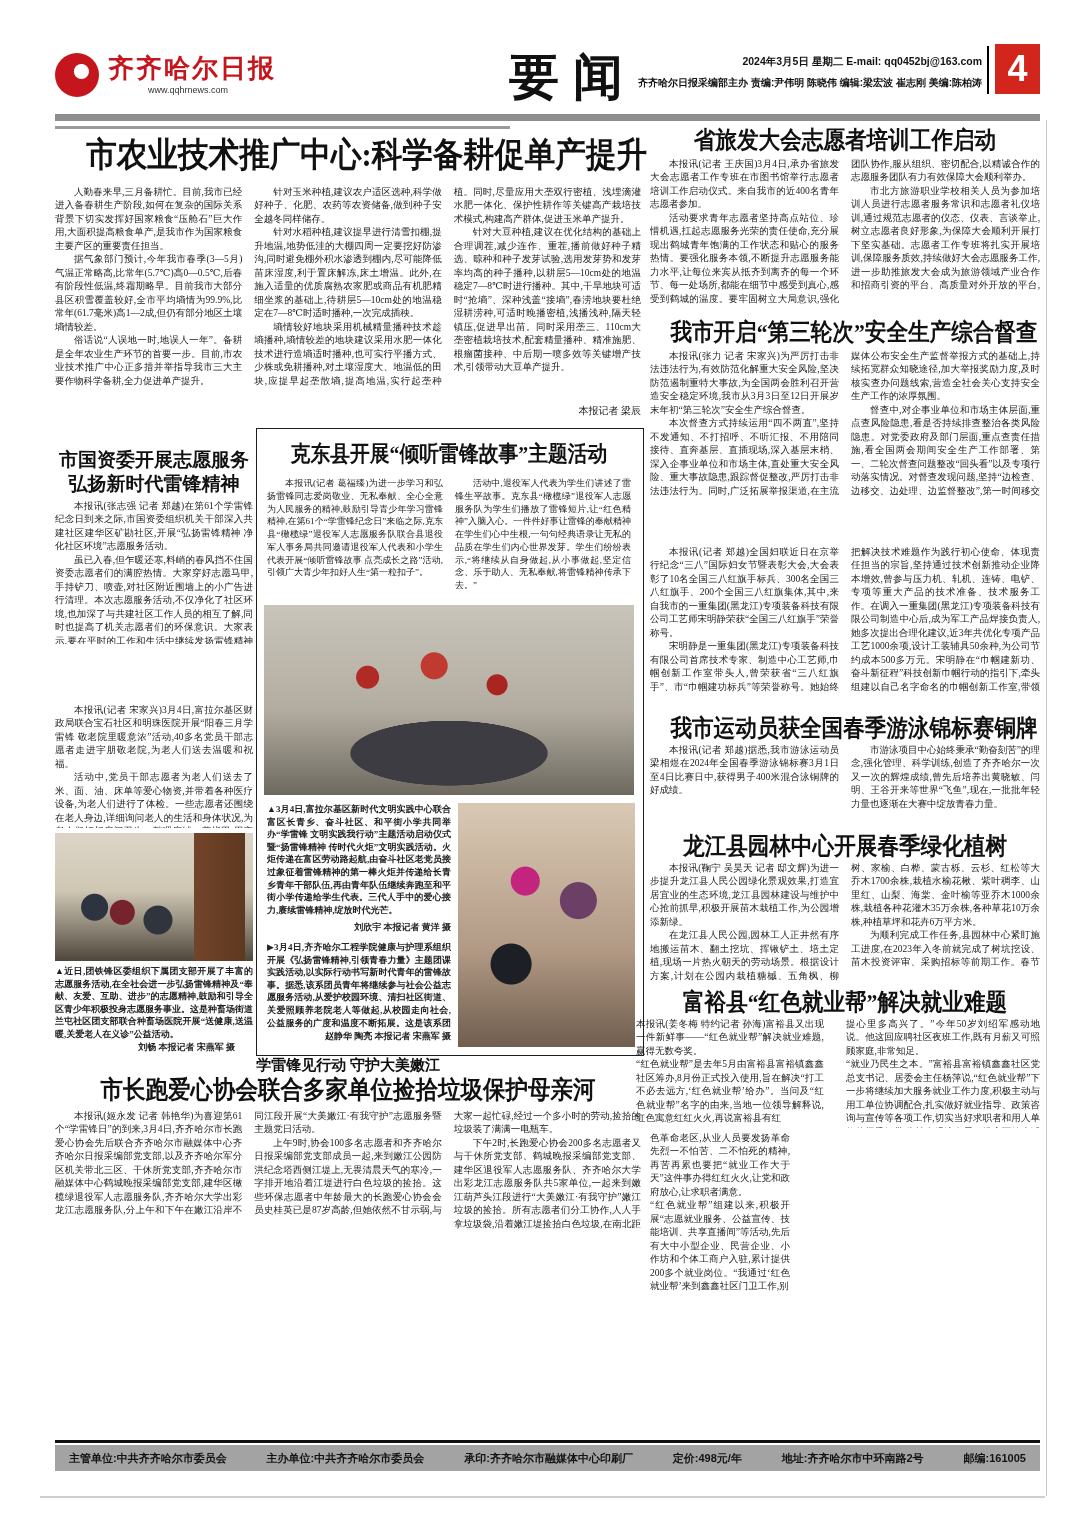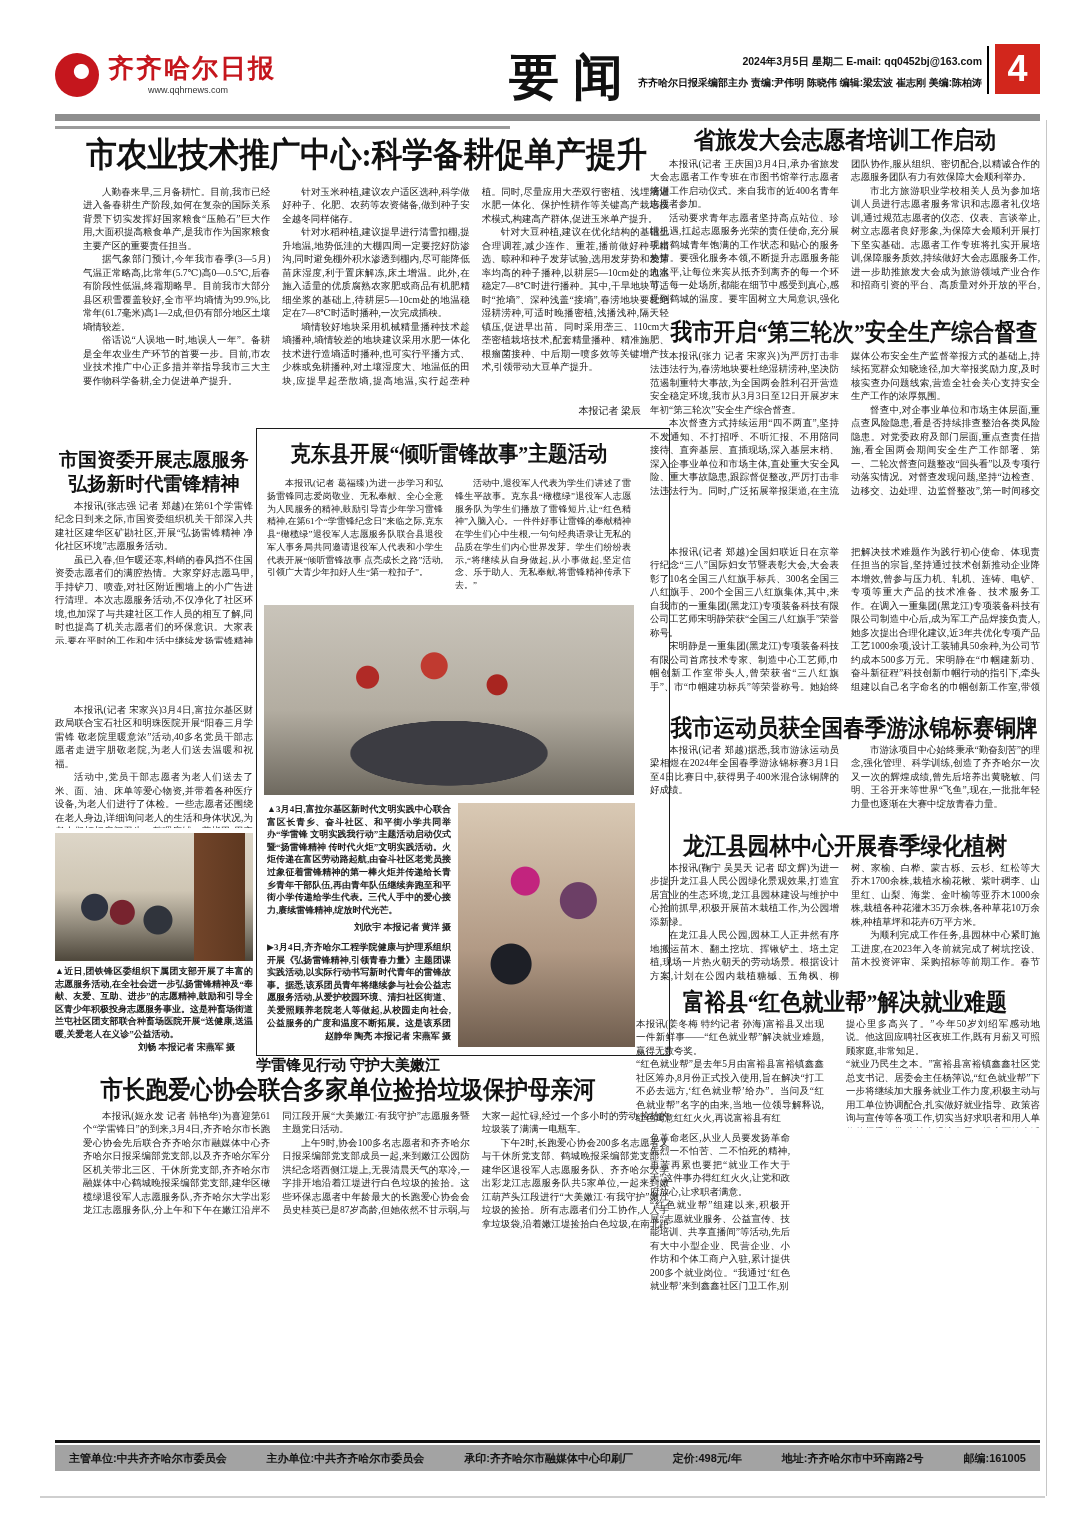--- a/index.html
+++ b/index.html
@@ -7,21 +7,21 @@
         font-family:"Liberation Serif","DejaVu Serif",serif;color:#111;}
   .abs{position:absolute;}
   .rel{position:relative;}
   
   .h-center{font-weight:bold;text-align:center;white-space:nowrap;}
   .sq{display:inline-block;transform:scaleX(0.9);transform-origin:center;}
   
   .body-text{font-size:9.5px;line-height:1.42;text-align:justify;overflow:hidden;color:#1a1a1a;}
   .body-text p{margin:0;text-indent:2em;}
   .cols2{column-count:2;column-gap:12px;}
-  .cols3{column-count:3;column-gap:12px;margin-left:28px;}
+  .cols3{column-count:3;column-gap:12px;}
   .prelines{white-space:pre-line;}
   .caption{font-size:9px;line-height:1.4;text-align:justify;font-weight:bold;color:#222;overflow:hidden;}
   .credit{font-size:9px;font-weight:bold;text-align:right;color:#222;}
   .byline{font-size:10px;text-align:right;color:#1a1a1a;}
   
   .rulebox{border:1.5px solid #1c1c1c;background:#fff;}
   
   .photo{background-repeat:no-repeat;background-size:cover;}
   .photo-nursing{background-image:
      linear-gradient(90deg,rgba(0,0,0,0) 70%,#72452a 70%,#5e3820 96%,rgba(0,0,0,0) 96%),
@@ -100,21 +100,21 @@
   </div>
 
   <div class="abs body-text" style="left:55px;top:704px;width:198px;height:124px;">
     <p>本报讯(记者 宋家兴)3月4日,富拉尔基区财政局联合宝石社区和明珠医院开展“阳春三月学雷锋 敬老院里暖意浓”活动,40多名党员干部志愿者走进宇朋敬老院,为老人们送去温暖和祝福。</p>
     <p>活动中,党员干部志愿者为老人们送去了米、面、油、床单等爱心物资,并带着各种医疗设备,为老人们进行了体检。一些志愿者还围绕在老人身边,详细询问老人的生活和身体状况,为老人们打扫房间卫生、整理床铺、剪指甲,用实际行动践行雷锋精神。</p>
   </div>
   <div class="abs photo photo-nursing" style="left:55px;top:833px;width:198px;height:128px;"></div>
   <div class="abs caption" style="left:55px;top:965px;width:198px;height:76px;">▲近日,团铁锋区委组织下属团支部开展了丰富的志愿服务活动,在全社会进一步弘扬雷锋精神及“奉献、友爱、互助、进步”的志愿精神,鼓励和引导全区青少年积极投身志愿服务事业。这是种畜场街道兰屯社区团支部联合种畜场医院开展“送健康,送温暖,关爱老人在义诊”公益活动。</div>
   <div class="abs credit" style="left:37px;top:1041px;width:198px;">刘畅 本报记者 宋燕军 摄</div>
 
-  <div class="abs rulebox rel" style="left:256px;top:428px;width:386px;height:626px;border-width:1px;padding-left:26px;">
+  <div class="abs rulebox rel" style="left:256px;top:428px;width:386px;height:626px;border-width:1px;">
     <div class="abs h-center" style="left:6px;top:10px;width:372px;font-size:22px;">
       <span class="sq">克东县开展“倾听雷锋故事”主题活动</span>
     </div>
     <div class="abs body-text cols2" style="left:10px;top:48px;width:364px;height:122px;font-size:9px;">
       <p>本报讯(记者 葛福臻)为进一步学习和弘扬雷锋同志爱岗敬业、无私奉献、全心全意为人民服务的精神,鼓励引导青少年学习雷锋精神,在第61个“学雷锋纪念日”来临之际,克东县“橄榄绿”退役军人志愿服务队联合县退役军人事务局共同邀请退役军人代表和小学生代表开展“倾听雷锋故事 点亮成长之路”活动,引领广大青少年扣好人生“第一粒扣子”。</p>
       <p>活动中,退役军人代表为学生们讲述了雷锋生平故事。克东县“橄榄绿”退役军人志愿服务队为学生们播放了雷锋短片,让“红色精神”入脑入心。一件件好事让雷锋的奉献精神在学生们心中生根,一句句经典语录让无私的品质在学生们内心世界发芽。学生们纷纷表示,“将继续从自身做起,从小事做起,坚定信念、乐于助人、无私奉献,将雷锋精神传承下去。”</p>
 
     </div>
     <div class="abs photo photo-torch" style="left:7px;top:176px;width:370px;height:190px;"></div>
     <div class="abs caption" style="left:10px;top:374px;width:184px;height:118px;">▲3月4日,富拉尔基区新时代文明实践中心联合富区长青乡、奋斗社区、和平街小学共同举办“学雷锋 文明实践我行动”主题活动启动仪式暨“扬雷锋精神 传时代火炬”文明实践活动。火炬传递在富区劳动路起航,由奋斗社区老党员接过象征着雷锋精神的第一棒火炬并传递给长青乡青年干部队伍,再由青年队伍继续奔跑至和平街小学传递给学生代表。三代人手中的爱心接力,赓续雷锋精神,绽放时代光芒。</div>
@@ -140,21 +140,21 @@
   <div class="abs body-text cols2" style="left:650px;top:158px;width:390px;height:150px;">
     <p>本报讯(记者 王庆国)3月4日,承办省旅发大会志愿者工作专班在市图书馆举行志愿者培训工作启动仪式。来自我市的近400名青年志愿者参加。</p>
     <p>活动要求青年志愿者坚持高点站位、珍惜机遇,扛起志愿服务光荣的责任使命,充分展现出鹤城青年饱满的工作状态和贴心的服务热情。要强化服务本领,不断提升志愿服务能力水平,让每位来宾从抵齐到离齐的每一个环节、每一处场所,都能在细节中感受到真心,感受到鹤城的温度。要牢固树立大局意识,强化团队协作,服从组织、密切配合,以精诚合作的志愿服务团队有力有效保障大会顺利举办。</p>
     <p>市北方旅游职业学校相关人员为参加培训人员进行志愿者服务常识和志愿者礼仪培训,通过规范志愿者的仪态、仪表、言谈举止,树立志愿者良好形象,为保障大会顺利开展打下坚实基础。志愿者工作专班将扎实开展培训,保障服务质效,持续做好大会志愿服务工作,进一步助推旅发大会成为旅游领域产业合作和招商引资的平台、高质量对外开放的平台,引导广大青年志愿者为大会成功举办贡献青春力量。</p>
   </div>
 
   <div class="abs h-center" style="left:650px;top:316px;width:390px;font-size:24px;">
     <span class="sq">我市开启“第三轮次”安全生产综合督查</span>
   </div>
   <div class="abs body-text cols2" style="left:650px;top:350px;width:390px;height:152px;">
-    <p>本报讯(张力 记者 宋家兴)为严厉打击非法违法行为,春涝地块要杜绝湿耕涝种,坚决防范遏制重特大事故,为全国两会胜利召开营造安全稳定环境,我市从3月3日至12日开展岁末年初“第三轮次”安全生产综合督查。</p>
+    <p>本报讯(张力 记者 宋家兴)为严厉打击非法违法行为,有效防范化解重大安全风险,坚决防范遏制重特大事故,为全国两会胜利召开营造安全稳定环境,我市从3月3日至12日开展岁末年初“第三轮次”安全生产综合督查。</p>
     <p>本次督查方式持续运用“四不两直”,坚持不发通知、不打招呼、不听汇报、不用陪同接待、直奔基层、直插现场,深入基层末梢、深入企事业单位和市场主体,直处重大安全风险、重大事故隐患,跟踪督促整改,严厉打击非法违法行为。同时,广泛拓展举报渠道,在主流媒体公布安全生产监督举报方式的基础上,持续拓宽群众知晓途径,加大举报奖励力度,及时核实查办问题线索,营造全社会关心支持安全生产工作的浓厚氛围。</p>
     <p>督查中,对企事业单位和市场主体层面,重点查风险隐患,看是否持续排查整治各类风险隐患。对党委政府及部门层面,重点查责任措施,看全国两会期间安全生产工作部署、第一、二轮次督查问题整改“回头看”以及专项行动落实情况。对督查发现问题,坚持“边检查、边移交、边处理、边监督整改”,第一时间移交属地政府和行业监管部门落实整改责任和措施,依法依规严肃处理,构成犯罪的要移送司法机关追究刑事责任,或移交纪检部门追责问责。</p>
   </div>
 
   <div class="abs body-text cols2" style="left:650px;top:546px;width:390px;height:160px;">
     <p>本报讯(记者 郑越)全国妇联近日在京举行纪念“三八”国际妇女节暨表彰大会,大会表彰了10名全国三八红旗手标兵、300名全国三八红旗手、200个全国三八红旗集体,其中,来自我市的一重集团(黑龙江)专项装备科技有限公司工艺师宋明静荣获“全国三八红旗手”荣誉称号。</p>
     <p>宋明静是一重集团(黑龙江)专项装备科技有限公司首席技术专家、制造中心工艺师,巾帼创新工作室带头人,曾荣获省“三八红旗手”、市“巾帼建功标兵”等荣誉称号。她始终把解决技术难题作为践行初心使命、体现责任担当的宗旨,坚持通过技术创新推动企业降本增效,曾参与压力机、轧机、连铸、电铲、专项等重大产品的技术准备、技术服务工作。在调入一重集团(黑龙江)专项装备科技有限公司制造中心后,成为军工产品焊接负责人,她多次提出合理化建议,近3年共优化专项产品工艺1000余项,设计工装辅具50余种,为公司节约成本500多万元。宋明静在“巾帼建新功、奋斗新征程”科技创新巾帼行动的指引下,牵头组建以自己名字命名的巾帼创新工作室,带领广大女职工充分发挥女科技工作者的示范引领作用,在新产品、新技术领域方面大胆创新,成功突破了新型铝合金材料的焊接、超大超长超厚铝合金焊接、高强度铜堆焊铝青铜等重大技术难题,获得企业表彰奖励,并申报2项应用专利,用实际行动践行了巾帼不让须眉。</p>
   </div>
 
   <div class="abs h-center" style="left:650px;top:712px;width:390px;font-size:24px;">

